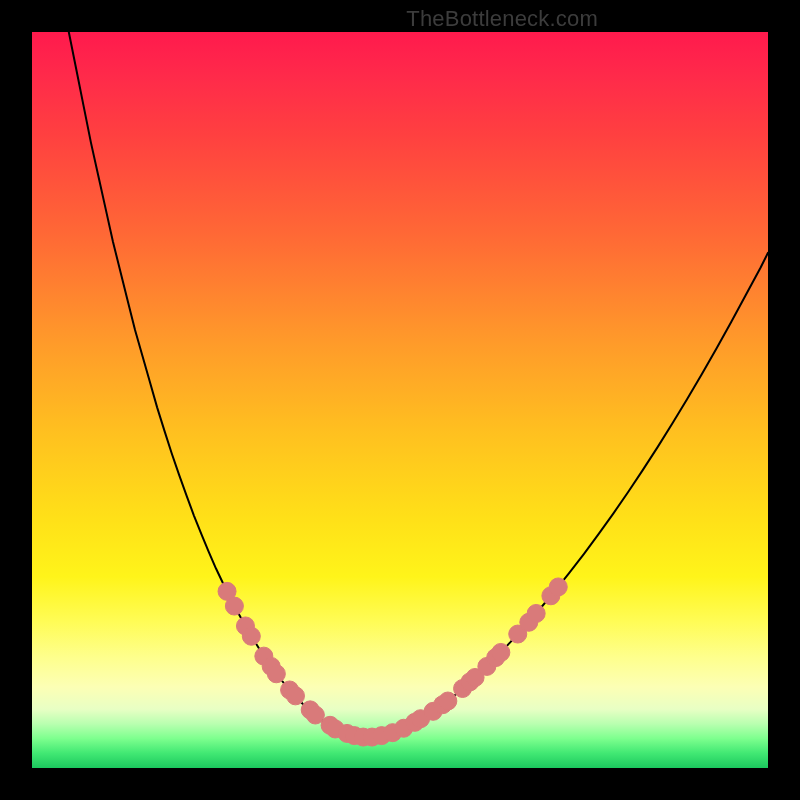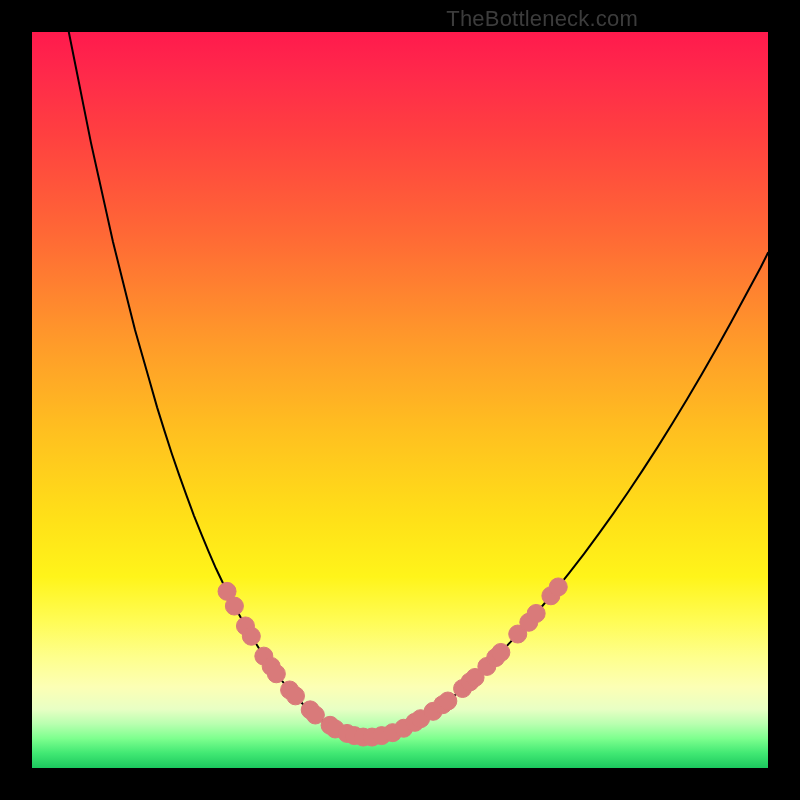--- a/index.html
+++ b/index.html
@@ -11,21 +11,20 @@
     background: #000;
     font-family: Arial, Helvetica, sans-serif;
   }
   .frame {
     position: absolute;
     top: 0;
     left: 0;
     width: 632px;
     height: 800px;
     background: #000;
-    padding-left: 40px;
   }
   .plot-area {
     position: absolute;
     top: 32px;
     left: 32px;
     width: 736px;
     height: 736px;
     
     background: linear-gradient(
       to bottom,

